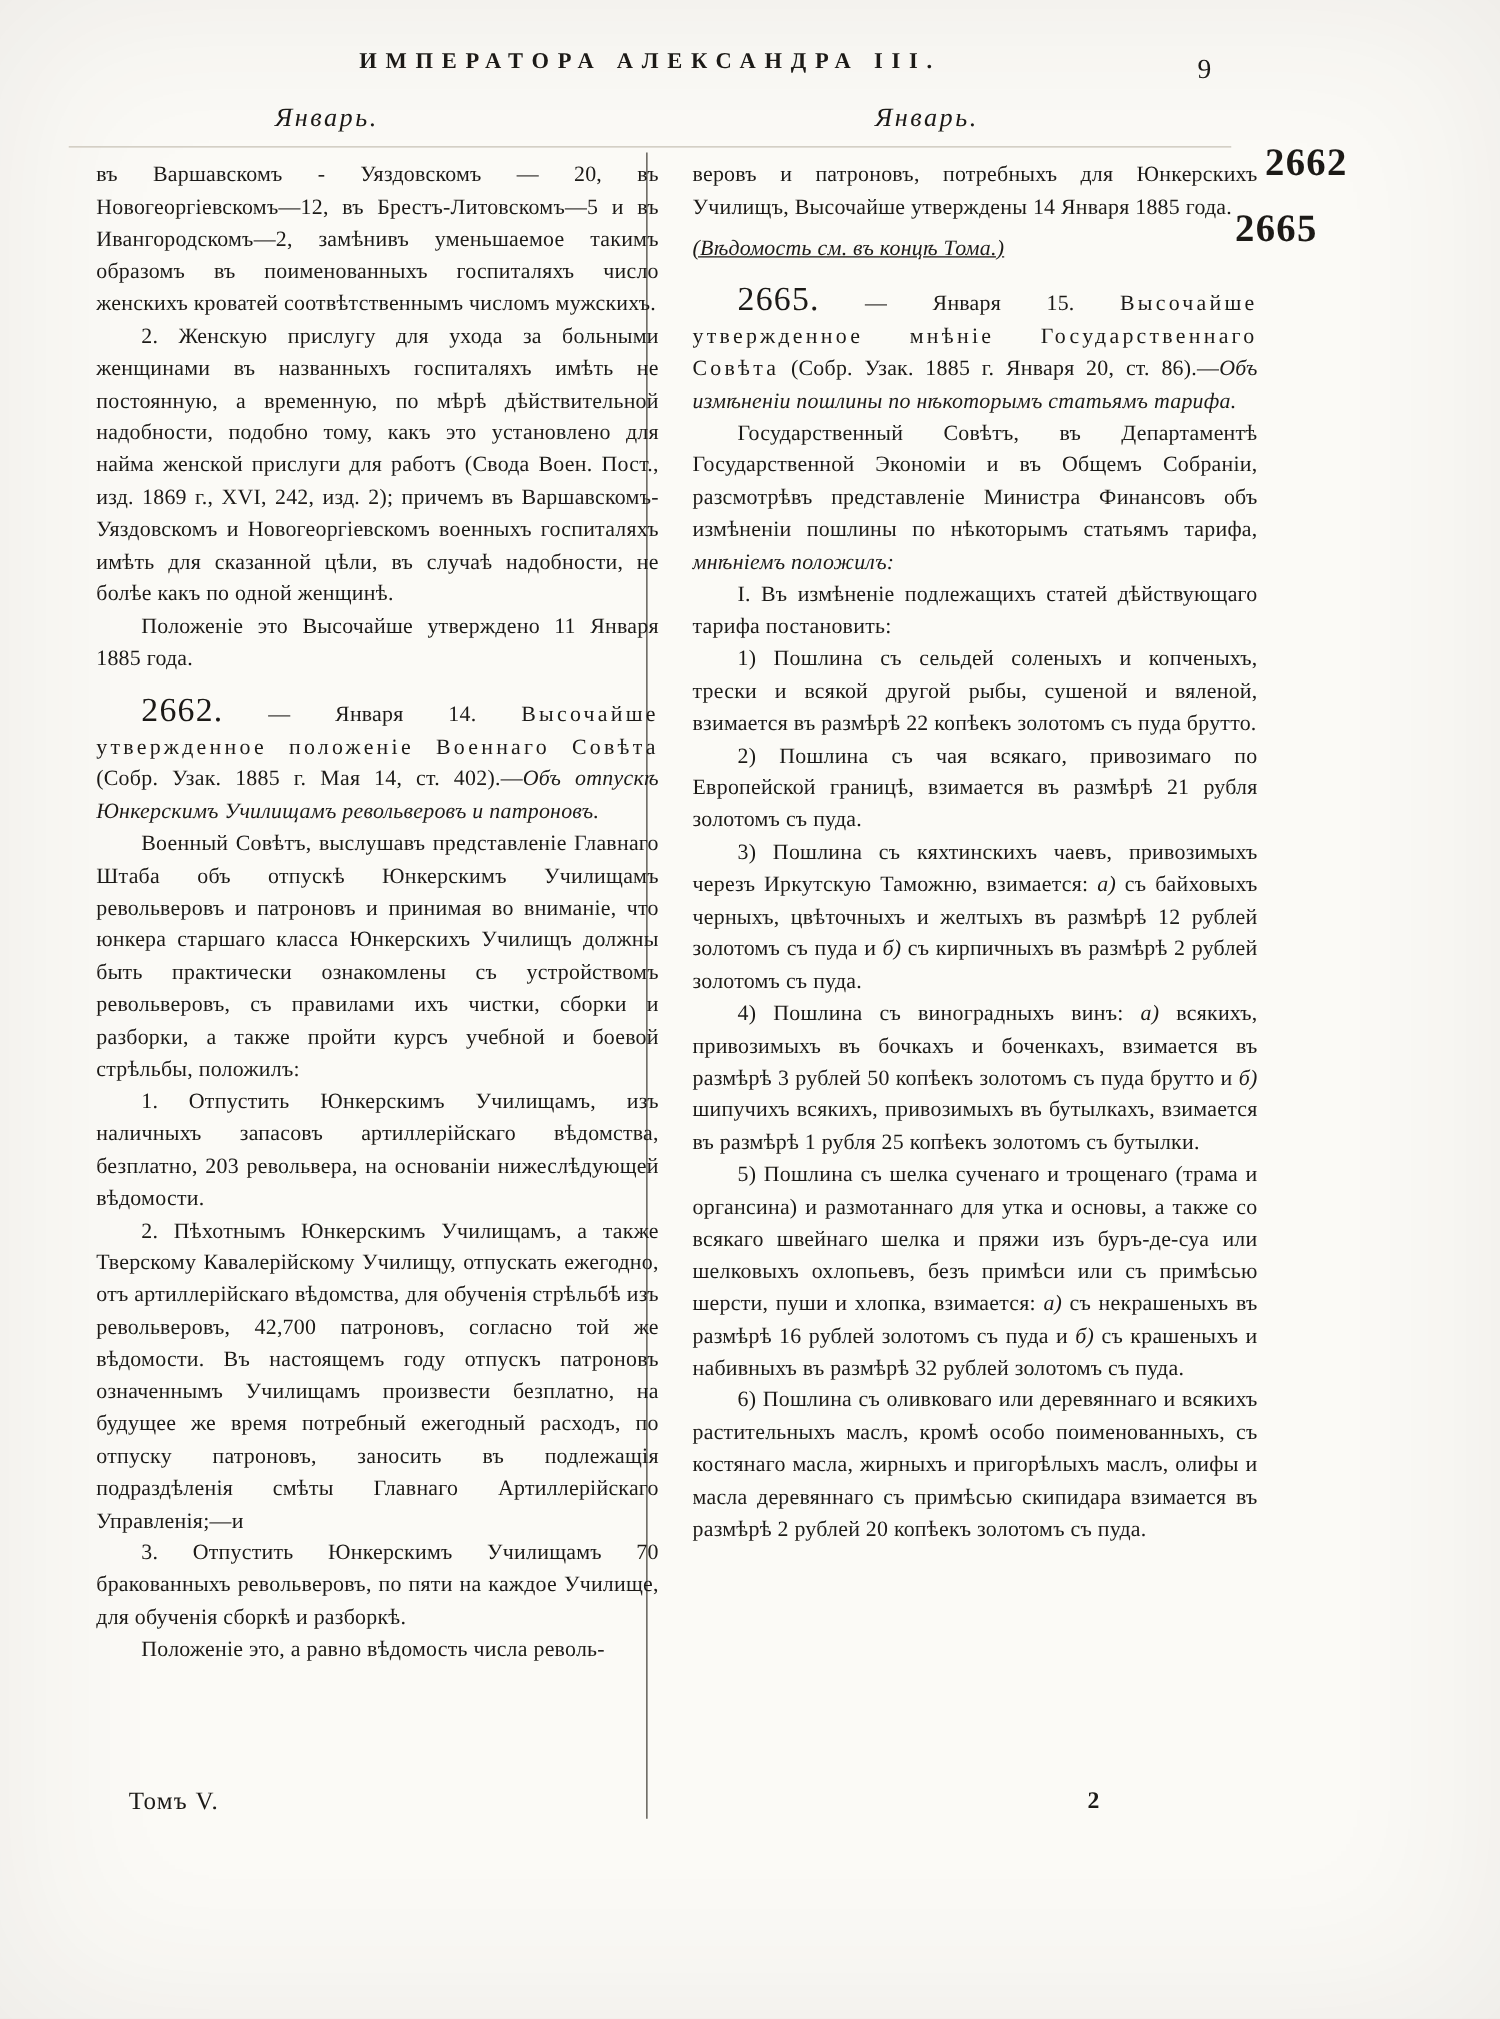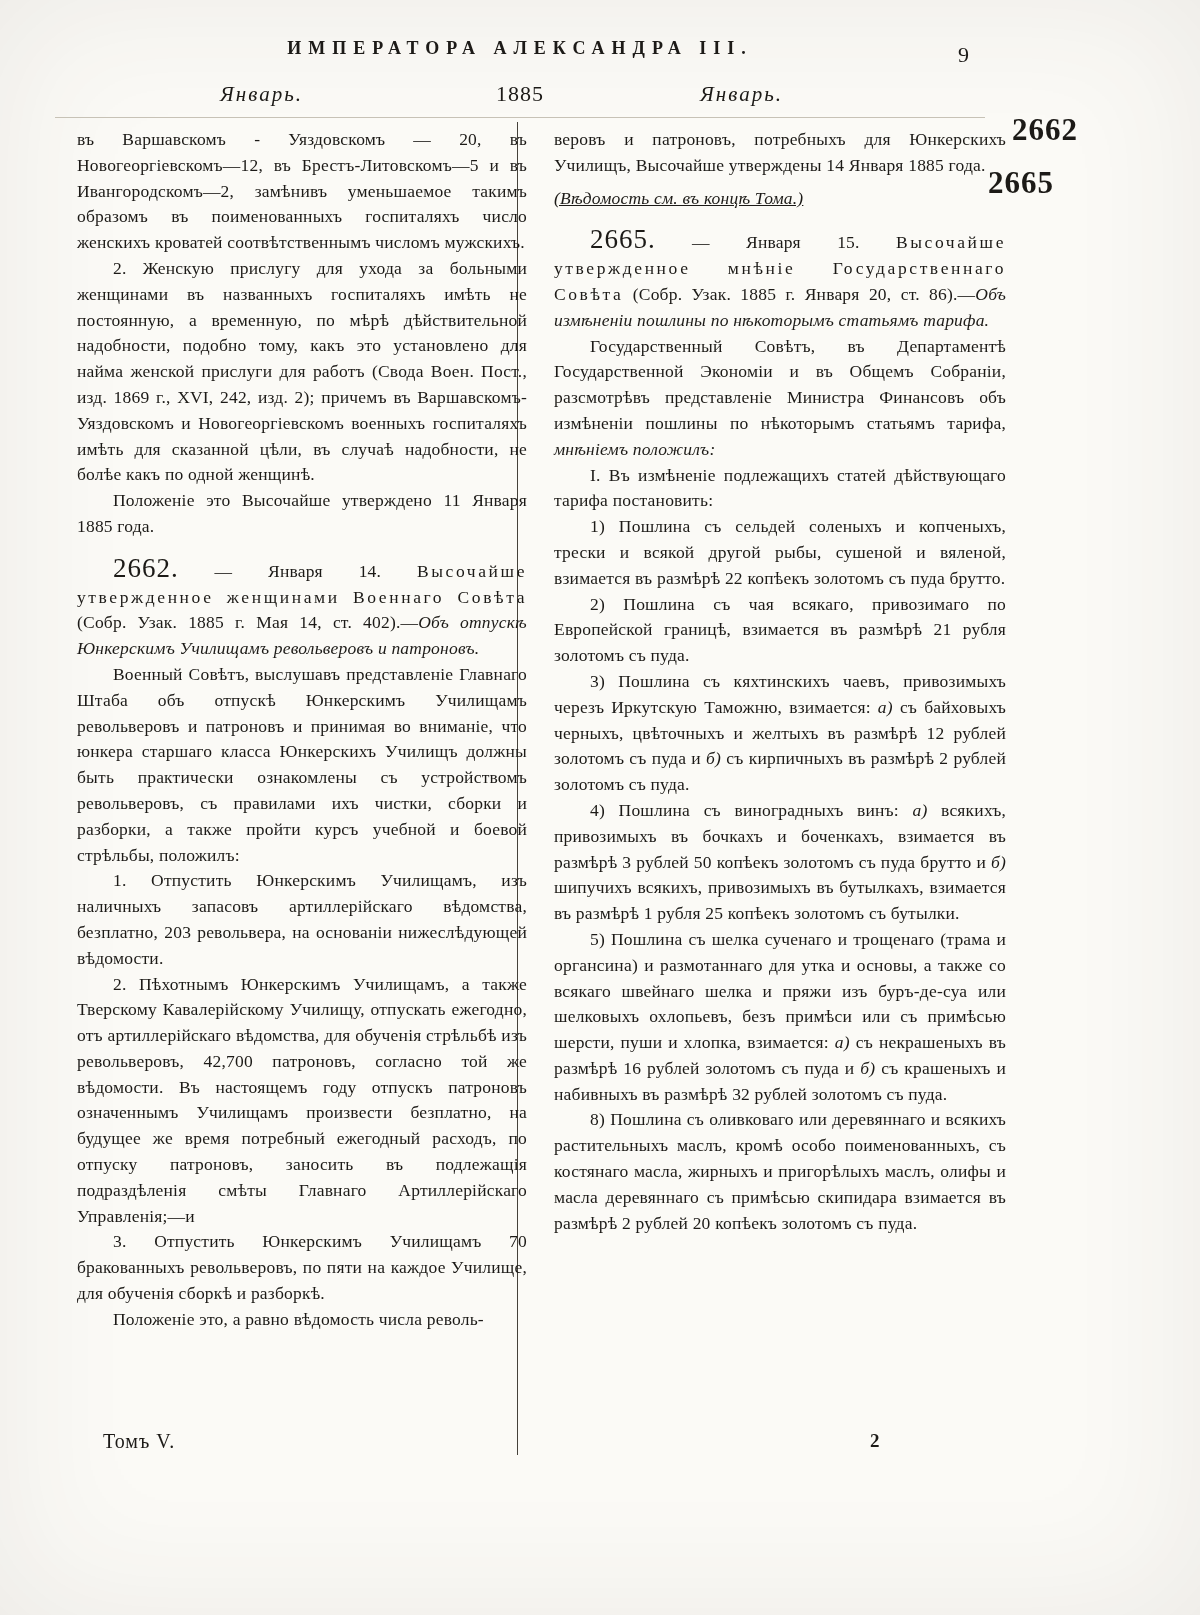--- a/index.html
+++ b/index.html
@@ -113,45 +113,44 @@
     font-weight: 700;
   }
 </style>
 </head>
 <body>
 
 <div class="page">
   <div class="header-title">ИМПЕРАТОРА АЛЕКСАНДРА III.</div>
   <div class="page-number">9</div>
   <div class="month-left">Январь.</div>
-  <div class="year-center">1885</div>
   <div class="month-right">Январь.</div>
   <div class="head-rule"></div>
   <div class="col-divider"></div>
   <div class="column column-left">
       <p class="para noind"><span class="seg-n">въ Варшавскомъ - Уяздовскомъ — 20, въ Новогеоргіевскомъ—12, въ Брестъ-Литовскомъ—5 и въ Ивангородскомъ—2, замѣнивъ уменьшаемое такимъ образомъ въ поименованныхъ госпиталяхъ число женскихъ кроватей соотвѣтственнымъ числомъ мужскихъ.</span></p>
       <p class="para ind"><span class="seg-n">2. Женскую прислугу для ухода за больными женщинами въ названныхъ госпиталяхъ имѣть не постоянную, а временную, по мѣрѣ дѣйствительной надобности, подобно тому, какъ это установлено для найма женской прислуги для работъ (Свода Воен. Пост., изд. 1869 г., XVI, 242, изд. 2); причемъ въ Варшавскомъ-Уяздовскомъ и Новогеоргіевскомъ военныхъ госпиталяхъ имѣть для сказанной цѣли, въ случаѣ надобности, не болѣе какъ по одной женщинѣ.</span></p>
       <p class="para ind"><span class="seg-n">Положеніе это Высочайше утверждено 11 Января 1885 года.</span></p>
-      <p class="para ind head"><span class="seg-num">2662.</span><span class="seg-n"> — Января 14. </span><span class="seg-sp">Высочайше утвержденное женщинами Военнаго Совѣта</span><span class="seg-n"> (Собр. Узак. 1885 г. Мая 14, ст. 402).—</span><span class="seg-i">Объ отпускѣ Юнкерскимъ Училищамъ револьверовъ и патроновъ.</span></p>
+      <p class="para ind head"><span class="seg-num">2662.</span><span class="seg-n"> — Января 14. </span><span class="seg-sp">Высочайше утвержденное положеніе Военнаго Совѣта</span><span class="seg-n"> (Собр. Узак. 1885 г. Мая 14, ст. 402).—</span><span class="seg-i">Объ отпускѣ Юнкерскимъ Училищамъ револьверовъ и патроновъ.</span></p>
       <p class="para ind"><span class="seg-n">Военный Совѣтъ, выслушавъ представленіе Главнаго Штаба объ отпускѣ Юнкерскимъ Училищамъ револьверовъ и патроновъ и принимая во вниманіе, что юнкера старшаго класса Юнкерскихъ Училищъ должны быть практически ознакомлены съ устройствомъ револьверовъ, съ правилами ихъ чистки, сборки и разборки, а также пройти курсъ учебной и боевой стрѣльбы, положилъ:</span></p>
       <p class="para ind"><span class="seg-n">1. Отпустить Юнкерскимъ Училищамъ, изъ наличныхъ запасовъ артиллерійскаго вѣдомства, безплатно, 203 револьвера, на основаніи нижеслѣдующей вѣдомости.</span></p>
       <p class="para ind"><span class="seg-n">2. Пѣхотнымъ Юнкерскимъ Училищамъ, а также Тверскому Кавалерійскому Училищу, отпускать ежегодно, отъ артиллерійскаго вѣдомства, для обученія стрѣльбѣ изъ револьверовъ, 42,700 патроновъ, согласно той же вѣдомости. Въ настоящемъ году отпускъ патроновъ означеннымъ Училищамъ произвести безплатно, на будущее же время потребный ежегодный расходъ, по отпуску патроновъ, заносить въ подлежащія подраздѣленія смѣты Главнаго Артиллерійскаго Управленія;—и</span></p>
       <p class="para ind"><span class="seg-n">3. Отпустить Юнкерскимъ Училищамъ 70 бракованныхъ револьверовъ, по пяти на каждое Училище, для обученія сборкѣ и разборкѣ.</span></p>
       <p class="para ind"><span class="seg-n">Положеніе это, а равно вѣдомость числа револь-</span></p>
     </div>
   <div class="column column-right">
       <p class="para noind"><span class="seg-n">веровъ и патроновъ, потребныхъ для Юнкерскихъ Училищъ, Высочайше утверждены 14 Января 1885 года.</span></p>
       <p class="para center"><span class="seg-i">(Вѣдомость см. въ концѣ Тома.)</span></p>
       <p class="para ind head"><span class="seg-num">2665.</span><span class="seg-n"> — Января 15. </span><span class="seg-sp">Высочайше утвержденное мнѣніе Государственнаго Совѣта</span><span class="seg-n"> (Собр. Узак. 1885 г. Января 20, ст. 86).—</span><span class="seg-i">Объ измѣненіи пошлины по нѣкоторымъ статьямъ тарифа.</span></p>
       <p class="para ind"><span class="seg-n">Государственный Совѣтъ, въ Департаментѣ Государственной Экономіи и въ Общемъ Собраніи, разсмотрѣвъ представленіе Министра Финансовъ объ измѣненіи пошлины по нѣкоторымъ статьямъ тарифа, </span><span class="seg-i">мнѣніемъ положилъ:</span></p>
       <p class="para ind"><span class="seg-n">I. Въ измѣненіе подлежащихъ статей дѣйствующаго тарифа постановить:</span></p>
       <p class="para ind"><span class="seg-n">1) Пошлина съ сельдей соленыхъ и копченыхъ, трески и всякой другой рыбы, сушеной и вяленой, взимается въ размѣрѣ 22 копѣекъ золотомъ съ пуда брутто.</span></p>
       <p class="para ind"><span class="seg-n">2) Пошлина съ чая всякаго, привозимаго по Европейской границѣ, взимается въ размѣрѣ 21 рубля золотомъ съ пуда.</span></p>
       <p class="para ind"><span class="seg-n">3) Пошлина съ кяхтинскихъ чаевъ, привозимыхъ черезъ Иркутскую Таможню, взимается: </span><span class="seg-i">а)</span><span class="seg-n"> съ байховыхъ черныхъ, цвѣточныхъ и желтыхъ въ размѣрѣ 12 рублей золотомъ съ пуда и </span><span class="seg-i">б)</span><span class="seg-n"> съ кирпичныхъ въ размѣрѣ 2 рублей золотомъ съ пуда.</span></p>
       <p class="para ind"><span class="seg-n">4) Пошлина съ виноградныхъ винъ: </span><span class="seg-i">а)</span><span class="seg-n"> всякихъ, привозимыхъ въ бочкахъ и боченкахъ, взимается въ размѣрѣ 3 рублей 50 копѣекъ золотомъ съ пуда брутто и </span><span class="seg-i">б)</span><span class="seg-n"> шипучихъ всякихъ, привозимыхъ въ бутылкахъ, взимается въ размѣрѣ 1 рубля 25 копѣекъ золотомъ съ бутылки.</span></p>
       <p class="para ind"><span class="seg-n">5) Пошлина съ шелка сученаго и трощенаго (трама и органсина) и размотаннаго для утка и основы, а также со всякаго швейнаго шелка и пряжи изъ буръ-де-суа или шелковыхъ охлопьевъ, безъ примѣси или съ примѣсью шерсти, пуши и хлопка, взимается: </span><span class="seg-i">а)</span><span class="seg-n"> съ некрашеныхъ въ размѣрѣ 16 рублей золотомъ съ пуда и </span><span class="seg-i">б)</span><span class="seg-n"> съ крашеныхъ и набивныхъ въ размѣрѣ 32 рублей золотомъ съ пуда.</span></p>
-      <p class="para ind"><span class="seg-n">8) Пошлина съ оливковаго или деревяннаго и всякихъ растительныхъ маслъ, кромѣ особо поименованныхъ, съ костянаго масла, жирныхъ и пригорѣлыхъ маслъ, олифы и масла деревяннаго съ примѣсью скипидара взимается въ размѣрѣ 2 рублей 20 копѣекъ золотомъ съ пуда.</span></p>
+      <p class="para ind"><span class="seg-n">6) Пошлина съ оливковаго или деревяннаго и всякихъ растительныхъ маслъ, кромѣ особо поименованныхъ, съ костянаго масла, жирныхъ и пригорѣлыхъ маслъ, олифы и масла деревяннаго съ примѣсью скипидара взимается въ размѣрѣ 2 рублей 20 копѣекъ золотомъ съ пуда.</span></p>
     </div>
   <div class="margin-num margin-num-top">2662</div>
   <div class="margin-num margin-num-bottom">2665</div>
   <div class="footer-volume">Томъ V.</div>
   <div class="footer-sig">2</div>
 </div>
 
 </body></html>

